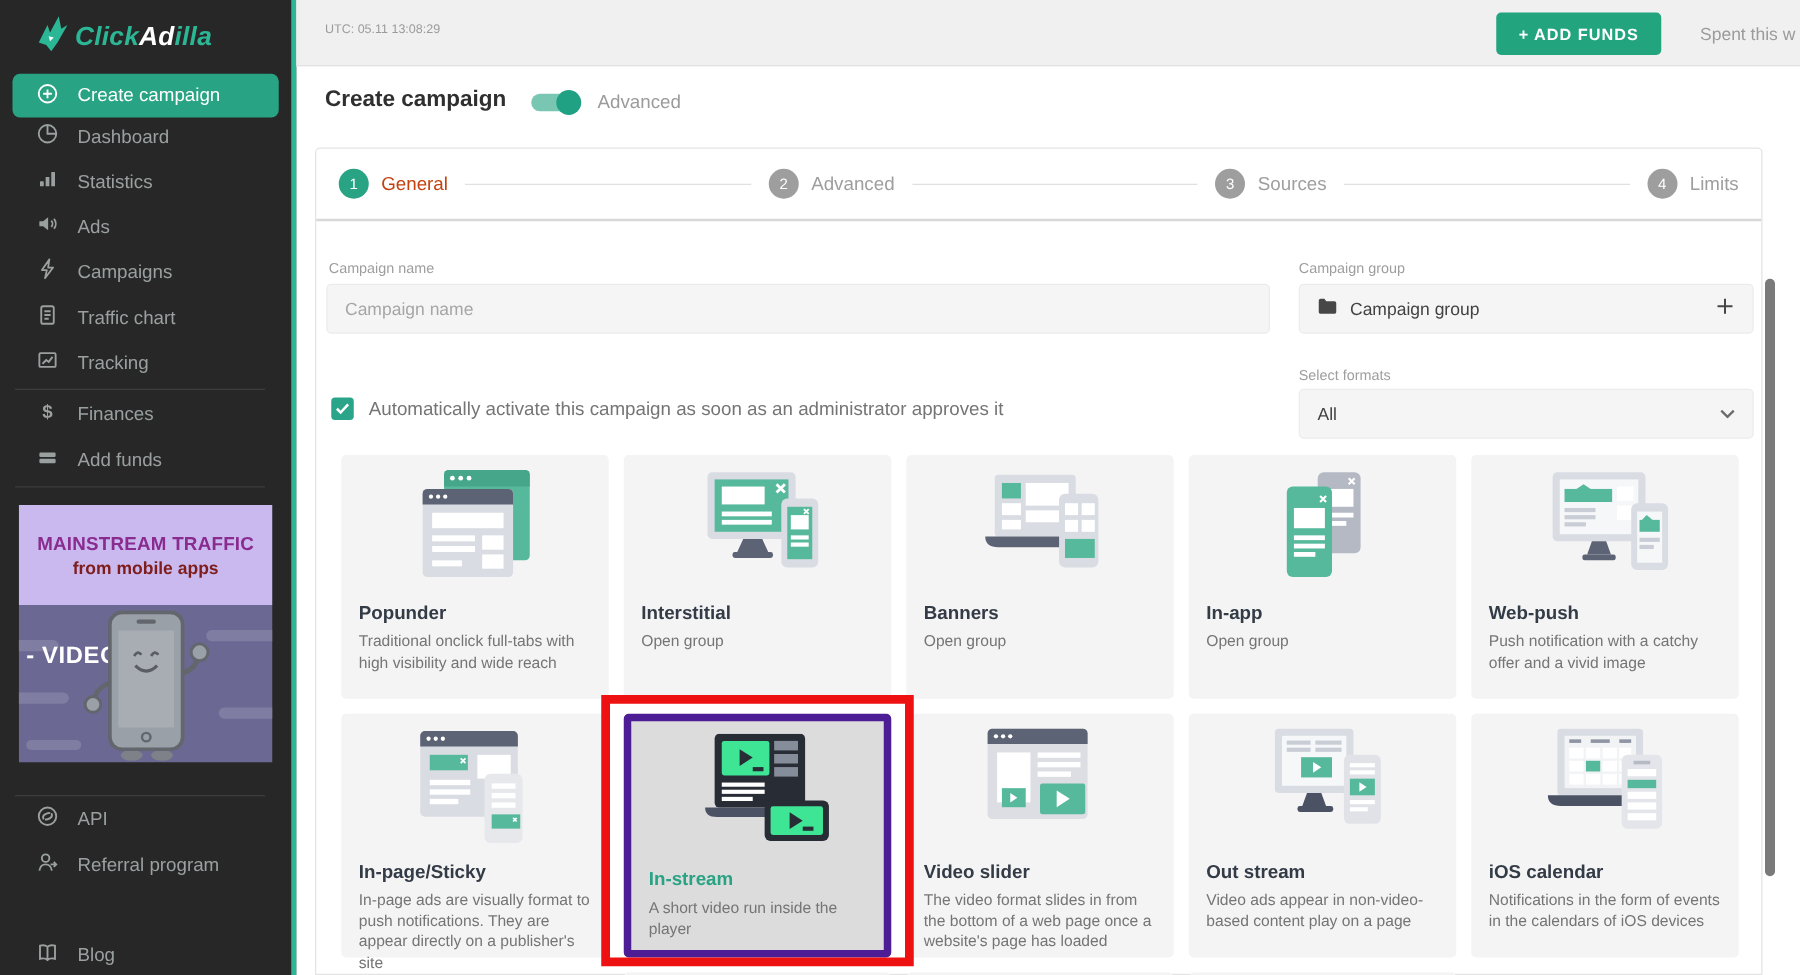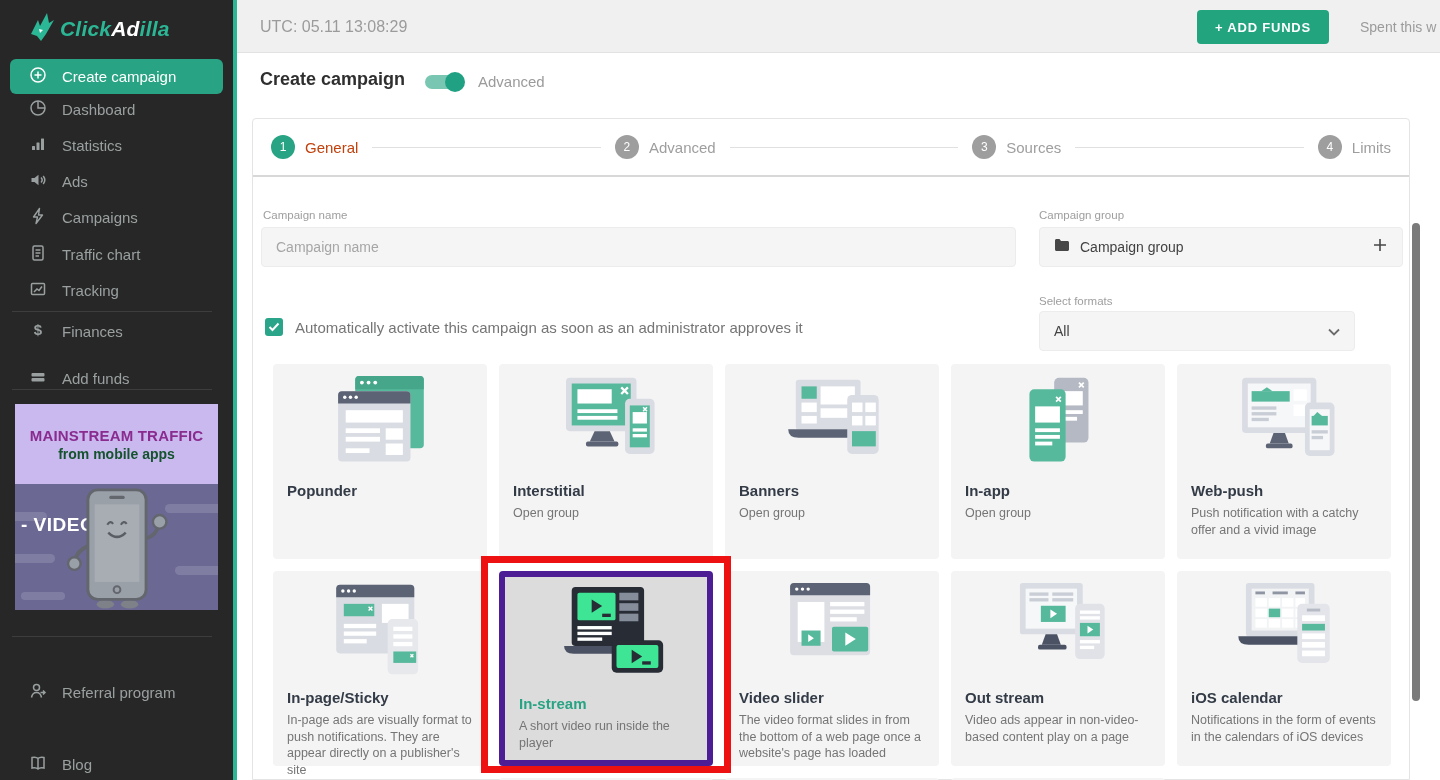--- a/index.html
+++ b/index.html
@@ -19,29 +19,29 @@
   .sb-item svg { flex:none; }
   .sb-item.active { background:#28a383; color:#fff; }
   .sb-divider { position:absolute; left:12px; width:200px; height:1px; background:#3d3d3d; }
 
   
   #promo { position:absolute; left:15px; top:404px; width:203px; height:206px;
            cursor:pointer; overflow:hidden; }
   #promo-top { position:absolute; left:0; top:0; width:100%; height:80px; background:#c9b9ee;
                display:flex; flex-direction:column; align-items:center; justify-content:center; }
   #promo-top .l1 { color:#8a2b8f; font-weight:800; font-size:15px; letter-spacing:0.2px; }
-  #promo-top .l2 { color:#14532d; font-weight:800; font-size:14px; margin-top:2px; }
+  #promo-top .l2 { color:#7f1d1d; font-weight:800; font-size:14px; margin-top:2px; }
   #promo-bottom { position:absolute; left:0; top:80px; width:100%; height:126px; background:#6c6894; }
   .streak { position:absolute; background:rgba(255,255,255,0.14); border-radius:8px; }
   #promo-video { position:absolute; left:6px; top:30px; color:#fff; font-weight:800; font-size:19px; letter-spacing:0.5px; }
 
   
   #topbar { position:absolute; left:237px; top:0; width:1203px; height:53px;
             background:#f0f0f0; border-bottom:1px solid #e2e2e2; }
-  #utc { position:absolute; left:23px; top:18px; color:#9b9b9b; font-size:16px; }
+  #utc { position:absolute; left:23px; top:18px; color:#9b9b9b; font-size:10px; }
   #add-funds-btn { position:absolute; left:960px; top:10px; width:132px; height:34px;
                    background:#22a47e; color:#fff; border:none; border-radius:4px;
                    font-size:13px; font-weight:700; letter-spacing:0.8px; cursor:pointer;
                    font-family:"Liberation Sans", sans-serif; }
   #spent { position:absolute; left:1123px; top:19px; width:80px; color:#9b9b9b;
            font-size:14px; white-space:nowrap; overflow:hidden; }
 
   
   #page-title { position:absolute; left:260px; top:69px; font-size:18px; font-weight:700; color:#2f2f2f; }
   #adv-toggle { position:absolute; left:425px; top:72px; width:40px; height:20px; cursor:pointer; }
@@ -63,21 +63,21 @@
   .step-line { flex:1; height:1px; background:#e0e0e0; margin:0 14px; }
 
   .fld-label { position:absolute; color:#9e9e9e; font-size:11.5px; }
   .fld { position:absolute; background:#f5f5f6; border:1px solid #ececec; border-radius:4px; height:40px; }
   #campaign-name-input { left:8px; top:108px; width:755px; padding:0 14px; font-size:14px;
                          color:#424242; font-family:"Liberation Sans", sans-serif; outline:none; }
   #campaign-name-input::placeholder { color:#a6a6a6; }
   #group-field { left:786px; top:108px; width:364px; display:flex; align-items:center;
                  gap:10px; padding:0 14px; cursor:pointer; }
   #group-field .txt { flex:1; font-size:14px; color:#424242; }
-  #select-formats { left:786px; top:192px; width:316px; display:flex; align-items:center;
+  #select-formats { left:786px; top:192px; width:364px; display:flex; align-items:center;
                     padding:16px 14px; cursor:pointer; }
   #select-formats .txt { flex:1; font-size:14px; color:#424242; }
 
   #auto-activate { position:absolute; left:12px; top:199px; display:flex; align-items:center; gap:12px; }
   #auto-activate .box { width:18px; height:18px; background:#2aa58a; border-radius:3px;
                         display:flex; align-items:center; justify-content:center; cursor:pointer; flex:none; }
   #auto-activate .lab { color:#757575; font-size:15px; }
 
   
   #cards { position:absolute; left:20px; top:245px; width:1118px;
@@ -187,21 +187,21 @@
 
   <div class="sb-item" style="top:313px;">
     <span>
       <svg width="18" height="18" viewBox="0 0 18 18" fill="currentColor">
         <text x="9" y="14" text-anchor="middle" font-size="15" font-weight="bold" font-family="Liberation Sans, sans-serif">$</text>
       </svg>
     </span>
     <span>Finances</span>
   </div>
 
-  <div class="sb-item" style="top:360px;">
+  <div class="sb-item" style="top:350px;">
     <span>
       <svg width="18" height="18" viewBox="0 0 18 18" fill="currentColor">
         <rect x="2.5" y="5" width="13" height="3.5" rx="1"></rect>
           <rect x="2.5" y="10" width="13" height="3.5" rx="1"></rect>
       </svg>
     </span>
     <span>Add funds</span>
   </div>
 
   <div class="sb-divider" style="top:389px;"></div>
@@ -231,20 +231,29 @@
         <circle cx="60" cy="107" r="3.5" fill="none" stroke="#63666d" stroke-width="2"></circle>
         <path d="M50 40 q3 -5 6 -1" stroke="#5a5d63" stroke-width="2.2" fill="none"></path>
         <path d="M64 40 q3 -5 6 -1" stroke="#5a5d63" stroke-width="2.2" fill="none"></path>
         <path d="M51 48 q9 9 18 0" stroke="#5a5d63" stroke-width="2.6" fill="none"></path>
       </svg>
     </div>
   </div>
 
   <div class="sb-divider" style="top:636px;"></div>
 
+  <div class="sb-item" style="top:637px;">
+    <span>
+      <svg width="18" height="18" viewBox="0 0 18 18" fill="none" stroke="currentColor" stroke-width="1.5">
+        <circle cx="9" cy="9" r="7"></circle>
+          <path d="M6 11.5 Q4.5 9 7 7.5 T11 6.5 M12 6.5 Q13.5 9 11 10.5 T7 11.5"></path>
+      </svg>
+    </span>
+    <span>API</span>
+  </div>
 
   <div class="sb-item" style="top:674px;">
     <span>
       <svg width="18" height="18" viewBox="0 0 18 18" fill="none" stroke="currentColor" stroke-width="1.5">
         <circle cx="7.5" cy="5.5" r="3"></circle>
           <path d="M2.5 15.5c.6-3.4 2.6-5 5-5s4.4 1.6 5 5"></path>
         <path d="M11.5 10.5h4.5M14 8.5l2 2-2 2"></path>
       </svg>
     </span>
     <span>Referral program</span>
@@ -352,20 +361,21 @@
             <circle cx="45" cy="24.5" r="1.8" fill="#fff"></circle>
           <rect x="34" y="38" width="60" height="13" fill="#fff"></rect>
           <rect x="34" y="57" width="36" height="5" fill="#fff"></rect>
             <rect x="34" y="66" width="36" height="5" fill="#fff"></rect>
             <rect x="34" y="78" width="25" height="5" fill="#fff"></rect>
           <rect x="76" y="57" width="18" height="12" fill="#fff"></rect>
             <rect x="76" y="73" width="18" height="12" fill="#fff"></rect>
         </svg>
       </div>
       <div class="title">Popunder</div>
+      <div class="desc">Traditional onclick full-tabs with high visibility and wide reach</div>
     </div>
 
     <div class="card">
       <div class="illus">
         <svg width="140" height="100" viewBox="0 0 140 105">
           <rect x="28" y="4" width="74" height="56" rx="4" fill="#d9dce2"></rect>
           <rect x="34" y="10" width="62" height="44" fill="#57b99c"></rect>
           <rect x="40" y="16" width="36" height="15" fill="#fff"></rect>
           <rect x="40" y="37" width="42" height="4" fill="#fff"></rect>
             <rect x="40" y="44" width="42" height="4" fill="#fff"></rect>

